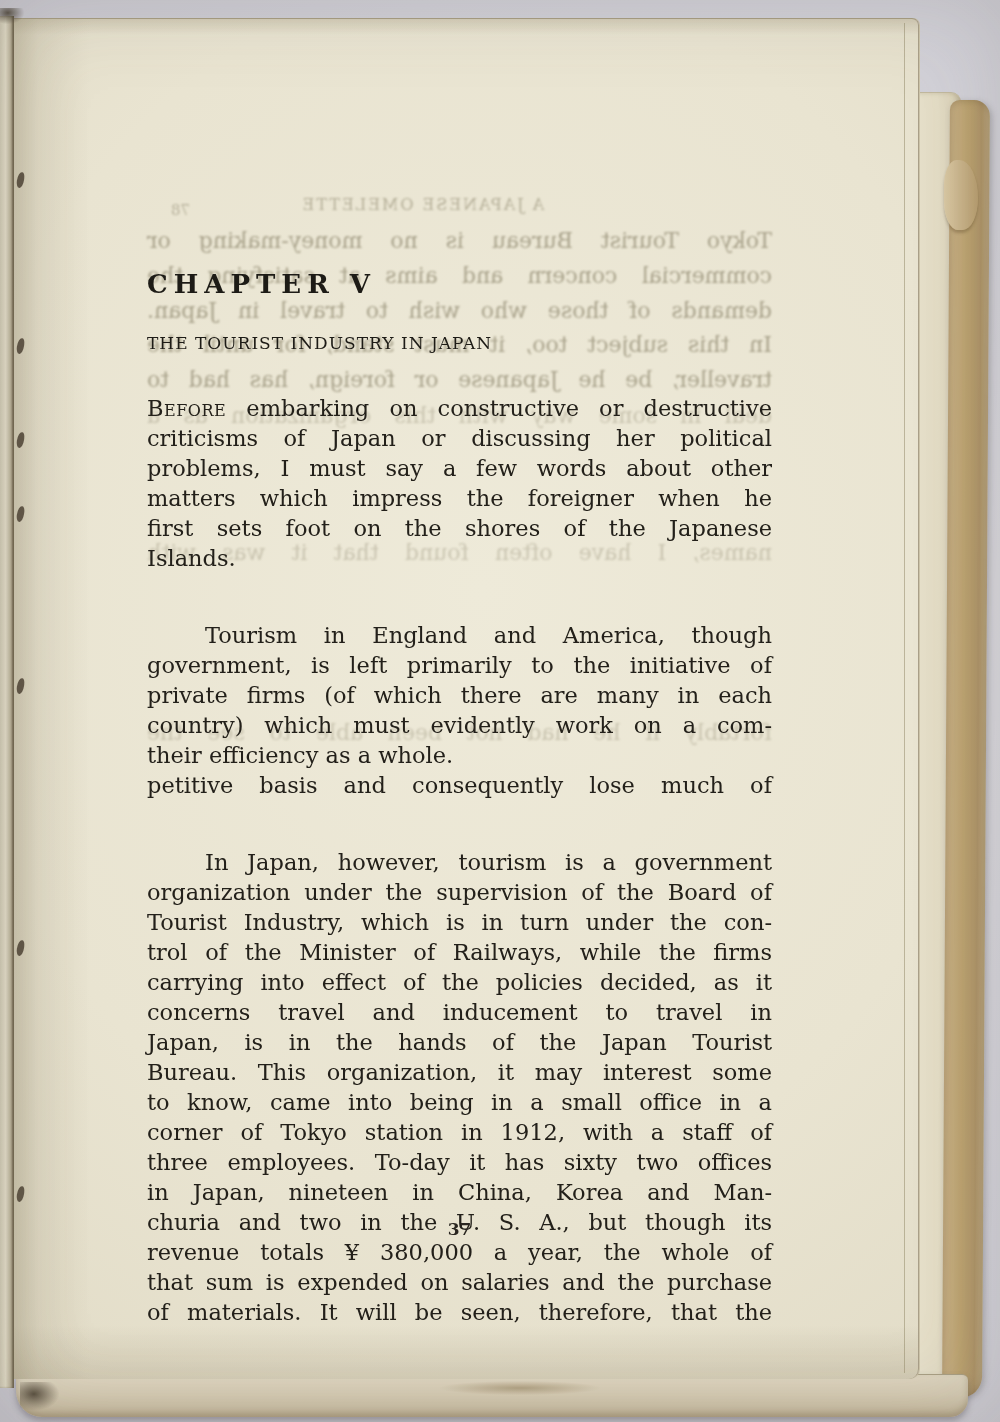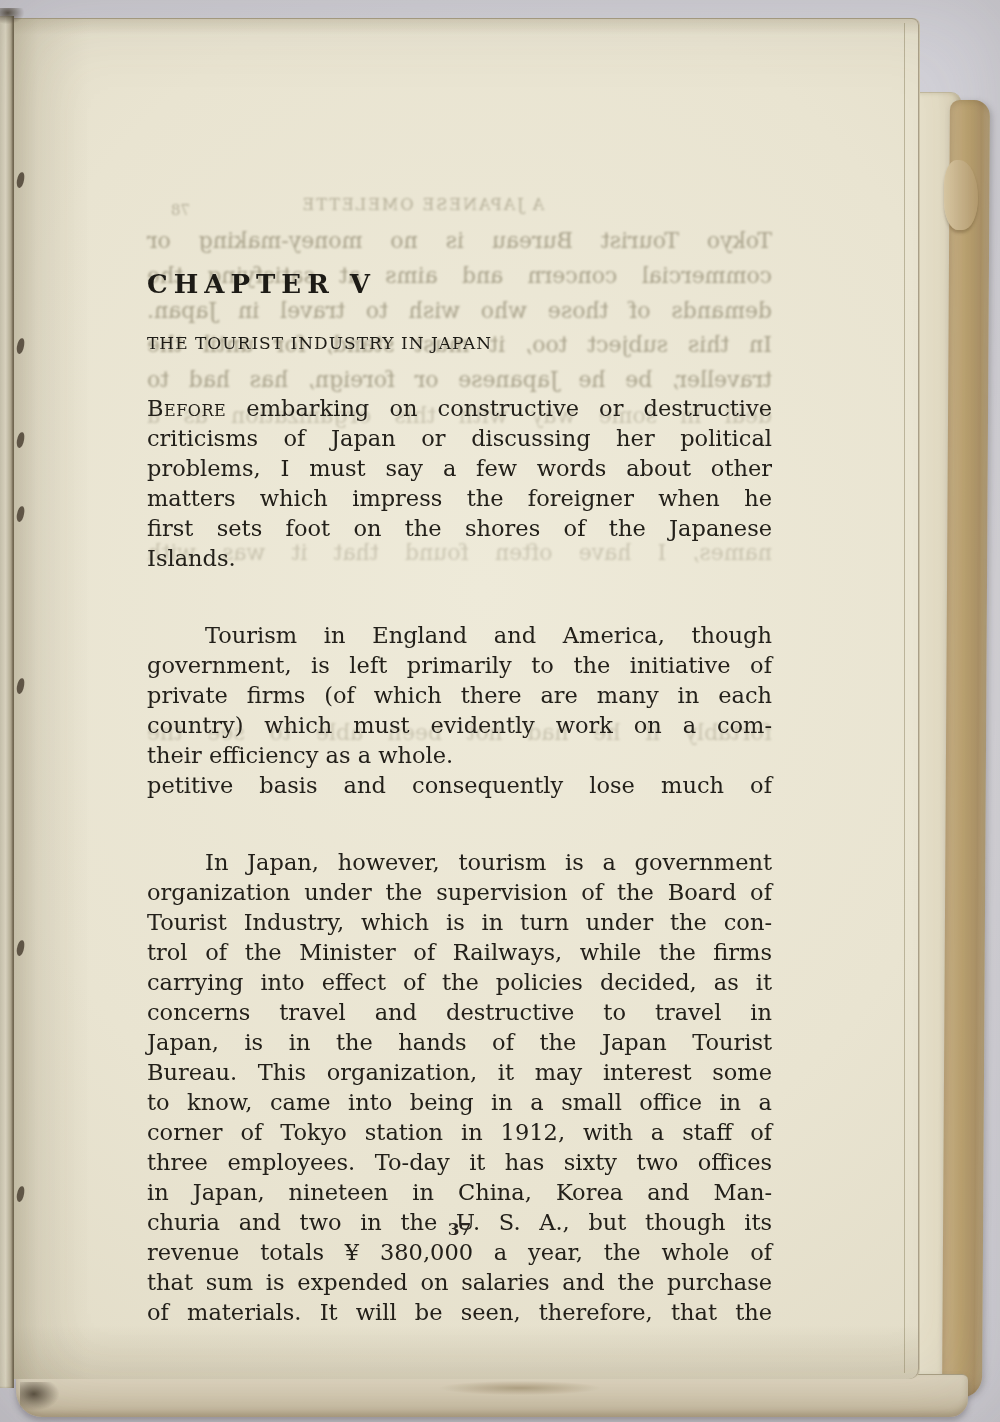--- a/index.html
+++ b/index.html
@@ -195,21 +195,21 @@
           <div class="bline">government, is left primarily to the initiative of</div>
           <div class="bline">private firms (of which there are many in each</div>
           <div class="bline">country) which must evidently work on a com-</div>
           <div class="bline last">their efficiency as a whole.</div>
           <div class="bline">petitive basis and consequently lose much of</div>
           <div class="bline indent">In Japan, however, tourism is a government</div>
           <div class="bline">organization under the supervision of the Board of</div>
           <div class="bline">Tourist Industry, which is in turn under the con-</div>
           <div class="bline">trol of the Minister of Railways, while the firms</div>
           <div class="bline">carrying into effect of the policies decided, as it</div>
-          <div class="bline">concerns travel and destructive to travel in</div>
+          <div class="bline">concerns travel and inducement to travel in</div>
           <div class="bline">Japan, is in the hands of the Japan Tourist</div>
           <div class="bline">Bureau.  This organization, it may interest some</div>
           <div class="bline">to know, came into being in a small office in a</div>
           <div class="bline">corner of Tokyo station in 1912, with a staff of</div>
           <div class="bline">three employees.  To-day it has sixty two offices</div>
           <div class="bline">in Japan, nineteen in China, Korea and Man-</div>
           <div class="bline">churia and two in the U. S. A., but though its</div>
           <div class="bline">revenue totals ¥ 380,000 a year, the whole of</div>
           <div class="bline">that sum is expended on salaries and the purchase</div>
           <div class="bline">of materials.  It will be seen, therefore, that the</div>

